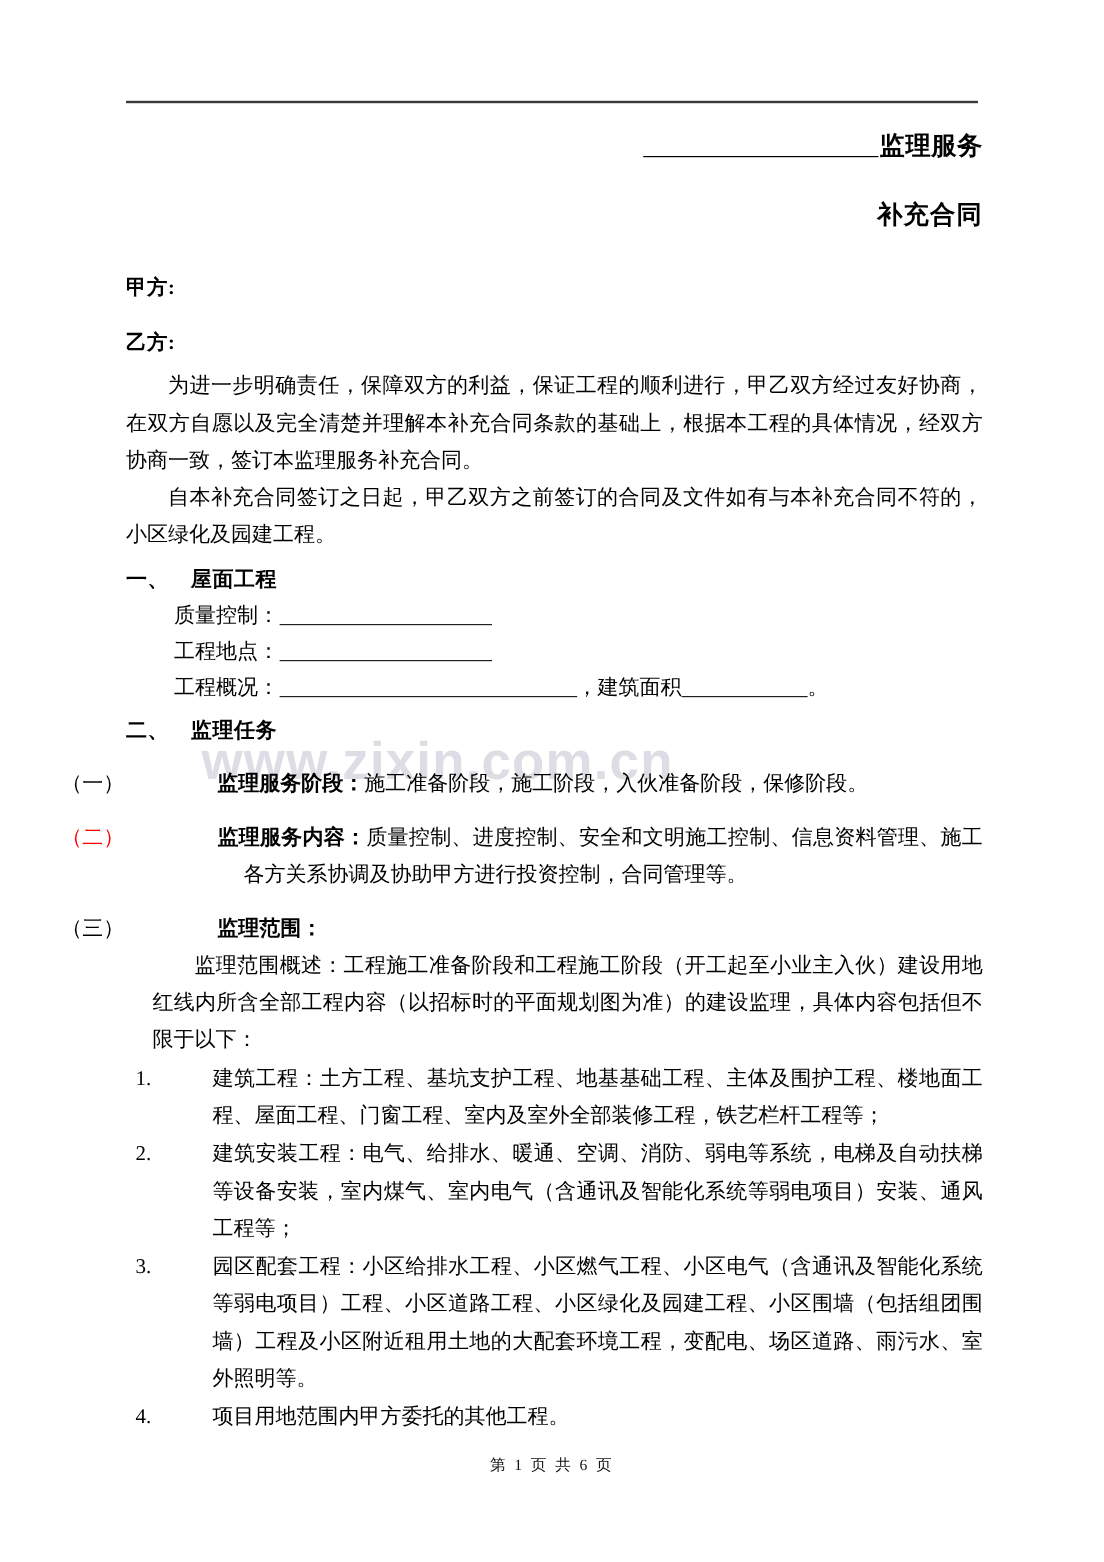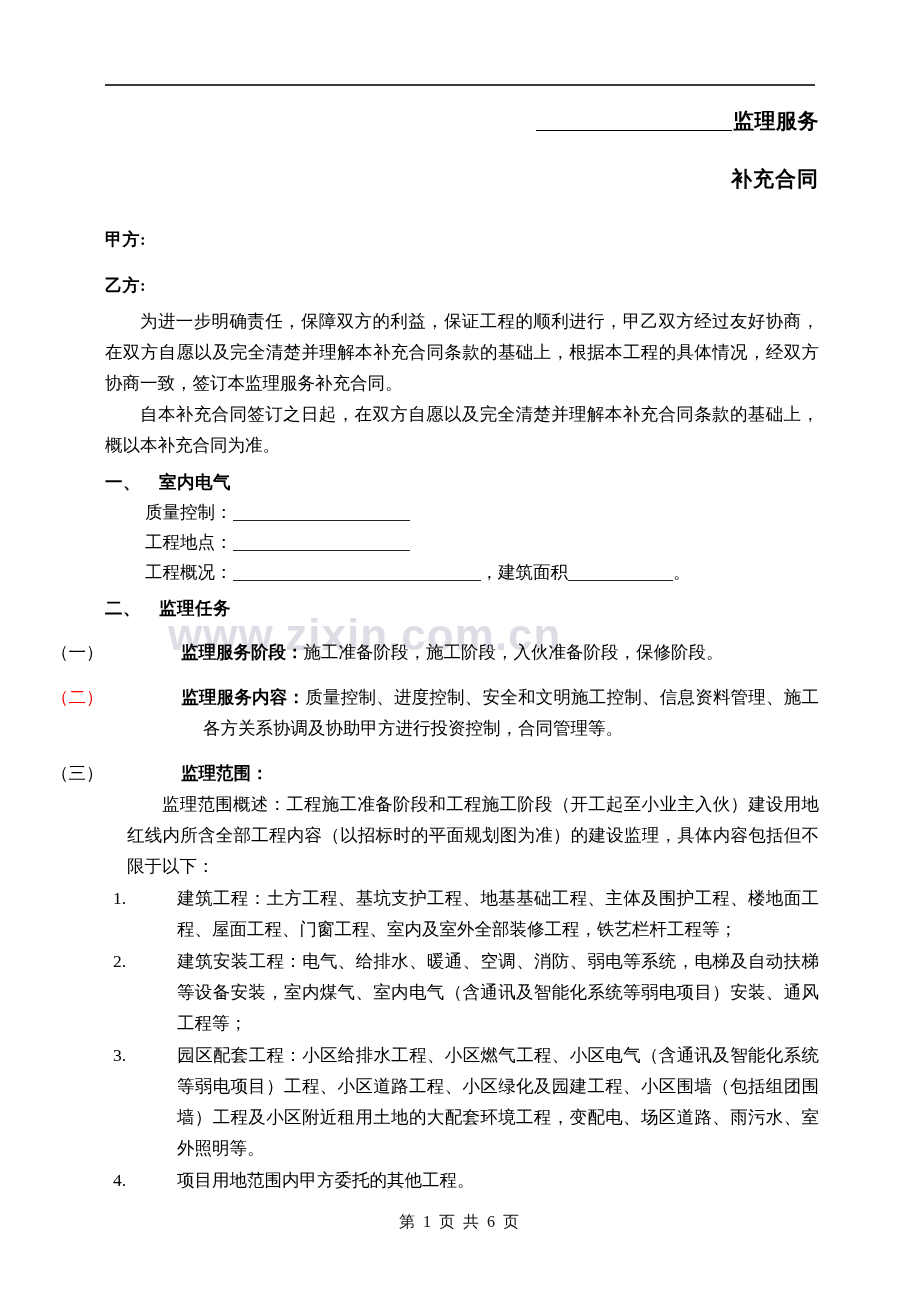--- a/index.html
+++ b/index.html
@@ -172,21 +172,21 @@
   .content, .header-rule, .footer { position: relative; z-index: 2; }
   .content { position: absolute; }
 
   
   .footer {
     position: absolute;
     left: 0;
     top: 1212px;
     width: 920px;
     text-align: center;
-    font-size: 16px;
+    font-size: 13px;
     letter-spacing: 2px;
     color: #111;
   }
 </style>
 </head>
 <body>
 
 <div class="page">
 
   <div class="watermark">www.zixin.com.cn</div>
@@ -197,23 +197,23 @@
 
     <div class="title-block">
       <div class="title-line1"><span class="title-blank"></span><span>监理服务</span></div>
       <div class="title-line2">补充合同</div>
     </div>
 
     <div class="party first">甲方:</div>
     <div class="party">乙方:</div>
 
     <div class="para">为进一步明确责任，保障双方的利益，保证工程的顺利进行，甲乙双方经过友好协商，在双方自愿以及完全清楚并理解本补充合同条款的基础上，根据本工程的具体情况，经双方协商一致，签订本监理服务补充合同。</div>
-    <div class="para tight">自本补充合同签订之日起，在双方自愿以及完全清楚并理解本补充合同条款的基础上，概以本补充合同为准。</div>
-
-    <div class="sec-head"><span class="num">一、</span><span>室内电气</span></div>
+    <div class="para tight">自本补充合同签订之日起，甲乙双方之前签订的合同及文件如有与本补充合同不符的，小区绿化及园建工程。</div>
+
+    <div class="sec-head"><span class="num">一、</span><span>屋面工程</span></div>
 
     <div class="fill-row"><span>质量控制：</span><span class="blank w-name"></span></div>
 
     <div class="fill-row"><span>工程地点：</span><span class="blank w-place"></span></div>
 
     <div class="fill-row"><span>工程概况：</span><span class="blank w-desc"></span><span>，建筑面积</span><span class="blank w-area"></span><span>。</span></div>
 
     <div class="sec-head"><span class="num">二、</span><span>监理任务</span></div>
 
     <div class="sub-item hang"><span class="marker">（一）</span><span class="lbl">监理服务阶段：</span><span>施工准备阶段，施工阶段，入伙准备阶段，保修阶段。</span></div>

